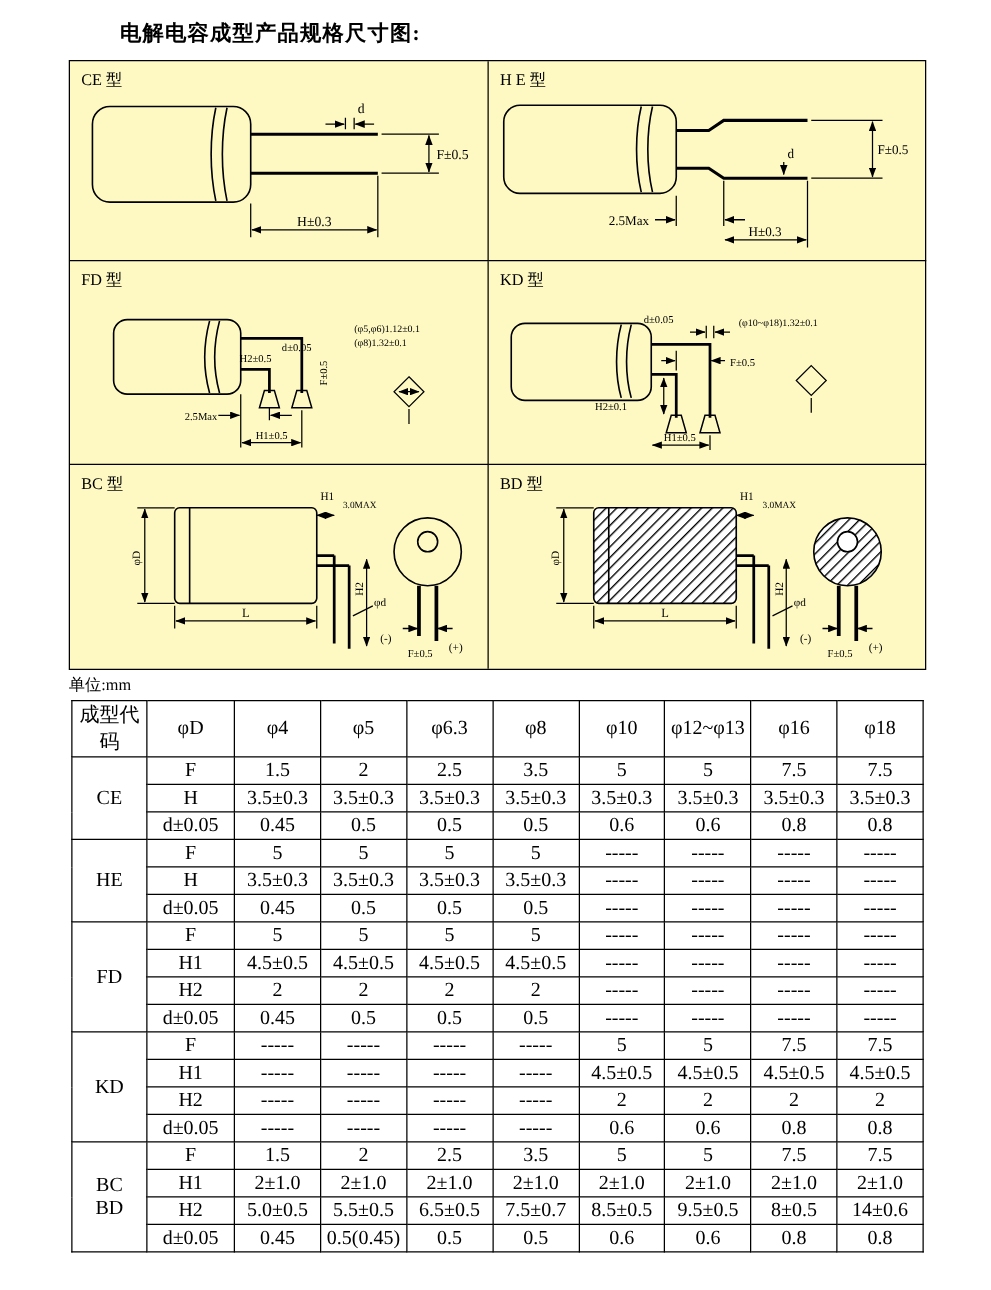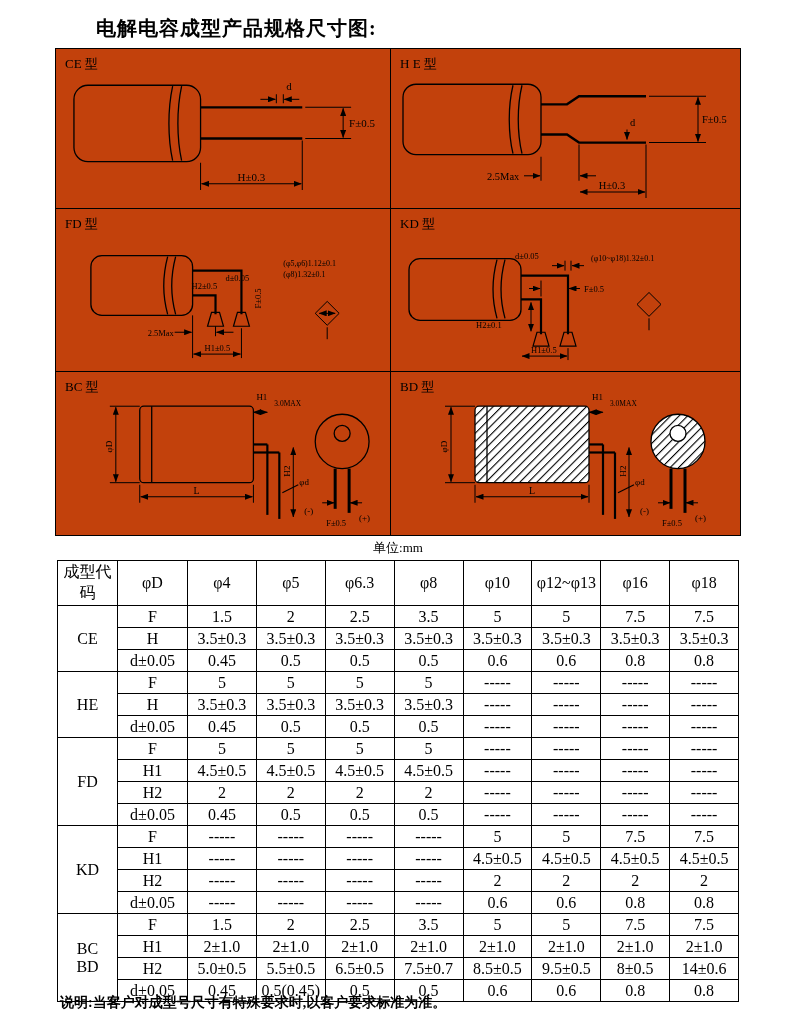--- a/index.html
+++ b/index.html
@@ -1,27 +1,27 @@
 <!DOCTYPE html>
 <html><head>
 <meta charset="utf-8">
 <style>
   *{margin:0;padding:0;box-sizing:border-box}
   html,body{background:#e8e8e8}
   body{font-family:"Liberation Serif","DejaVu Serif",serif;color:#000}
   .page{position:relative;width:793px;height:1032px;background:#fff;margin:0 auto;overflow:hidden}
-  .title{position:absolute;left:96px;top:15px;font-size:20px;font-weight:bold;letter-spacing:1px}
+  .title{position:absolute;left:96px;top:15px;font-size:17px;font-weight:bold;letter-spacing:1px}
   .grid{position:absolute;left:55px;top:48px;width:686px;height:488px;display:grid;
-        grid-template-columns:335px 350px;grid-template-rows:160px 163px 163px;border:1px solid #000;background:#c2410c}
+        grid-template-columns:335px 350px;grid-template-rows:160px 163px 163px;border:1px solid #000;background:#fef9c3}
   .cell{position:relative;border-right:1px solid #000;border-bottom:1px solid #000}
   .cell.last-col{border-right:none}
   .cell.last-row{border-bottom:none}
   .cell svg{position:absolute;left:0;top:0;width:100%;height:100%}
   .panel-title{position:absolute;left:9px;top:6px;font-size:13px;z-index:2}
-  .unit{position:absolute;top:539px;left:55px;width:686px;text-align:center;font-size:13px}
+  .unit{position:absolute;top:539px;left:55px;width:686px;text-align:left;font-size:13px}
   table.spec{position:absolute;left:57px;top:560px;width:682px;border-collapse:collapse;
              font-size:16px;table-layout:fixed;background:#fff}
   .spec th,.spec td{border:1px solid #000;text-align:center;vertical-align:middle;height:22px;
                     font-weight:normal;padding:1px 2px;overflow:hidden}
   .spec col.c-code{width:60px}
   .spec col.c-param{width:70px}
   .code-cell{white-space:pre-line}
   .footer{position:absolute;left:60px;top:994px;font-size:14px;font-weight:bold}
   svg text{fill:#000;stroke:none;font-family:"Liberation Serif","DejaVu Serif",serif}
   .ln{stroke:#000;fill:none}
@@ -542,15 +542,14 @@
           <td>0.5</td>
           <td>0.5</td>
           <td>0.6</td>
           <td>0.6</td>
           <td>0.8</td>
           <td>0.8</td>
         </tr>
       </tbody>
   </table>
 
-  <div class="footer">说明:当客户对成型号尺寸有特殊要求时,以客户要求标准为准。</div>
 
 </div>
 
 </body></html>

